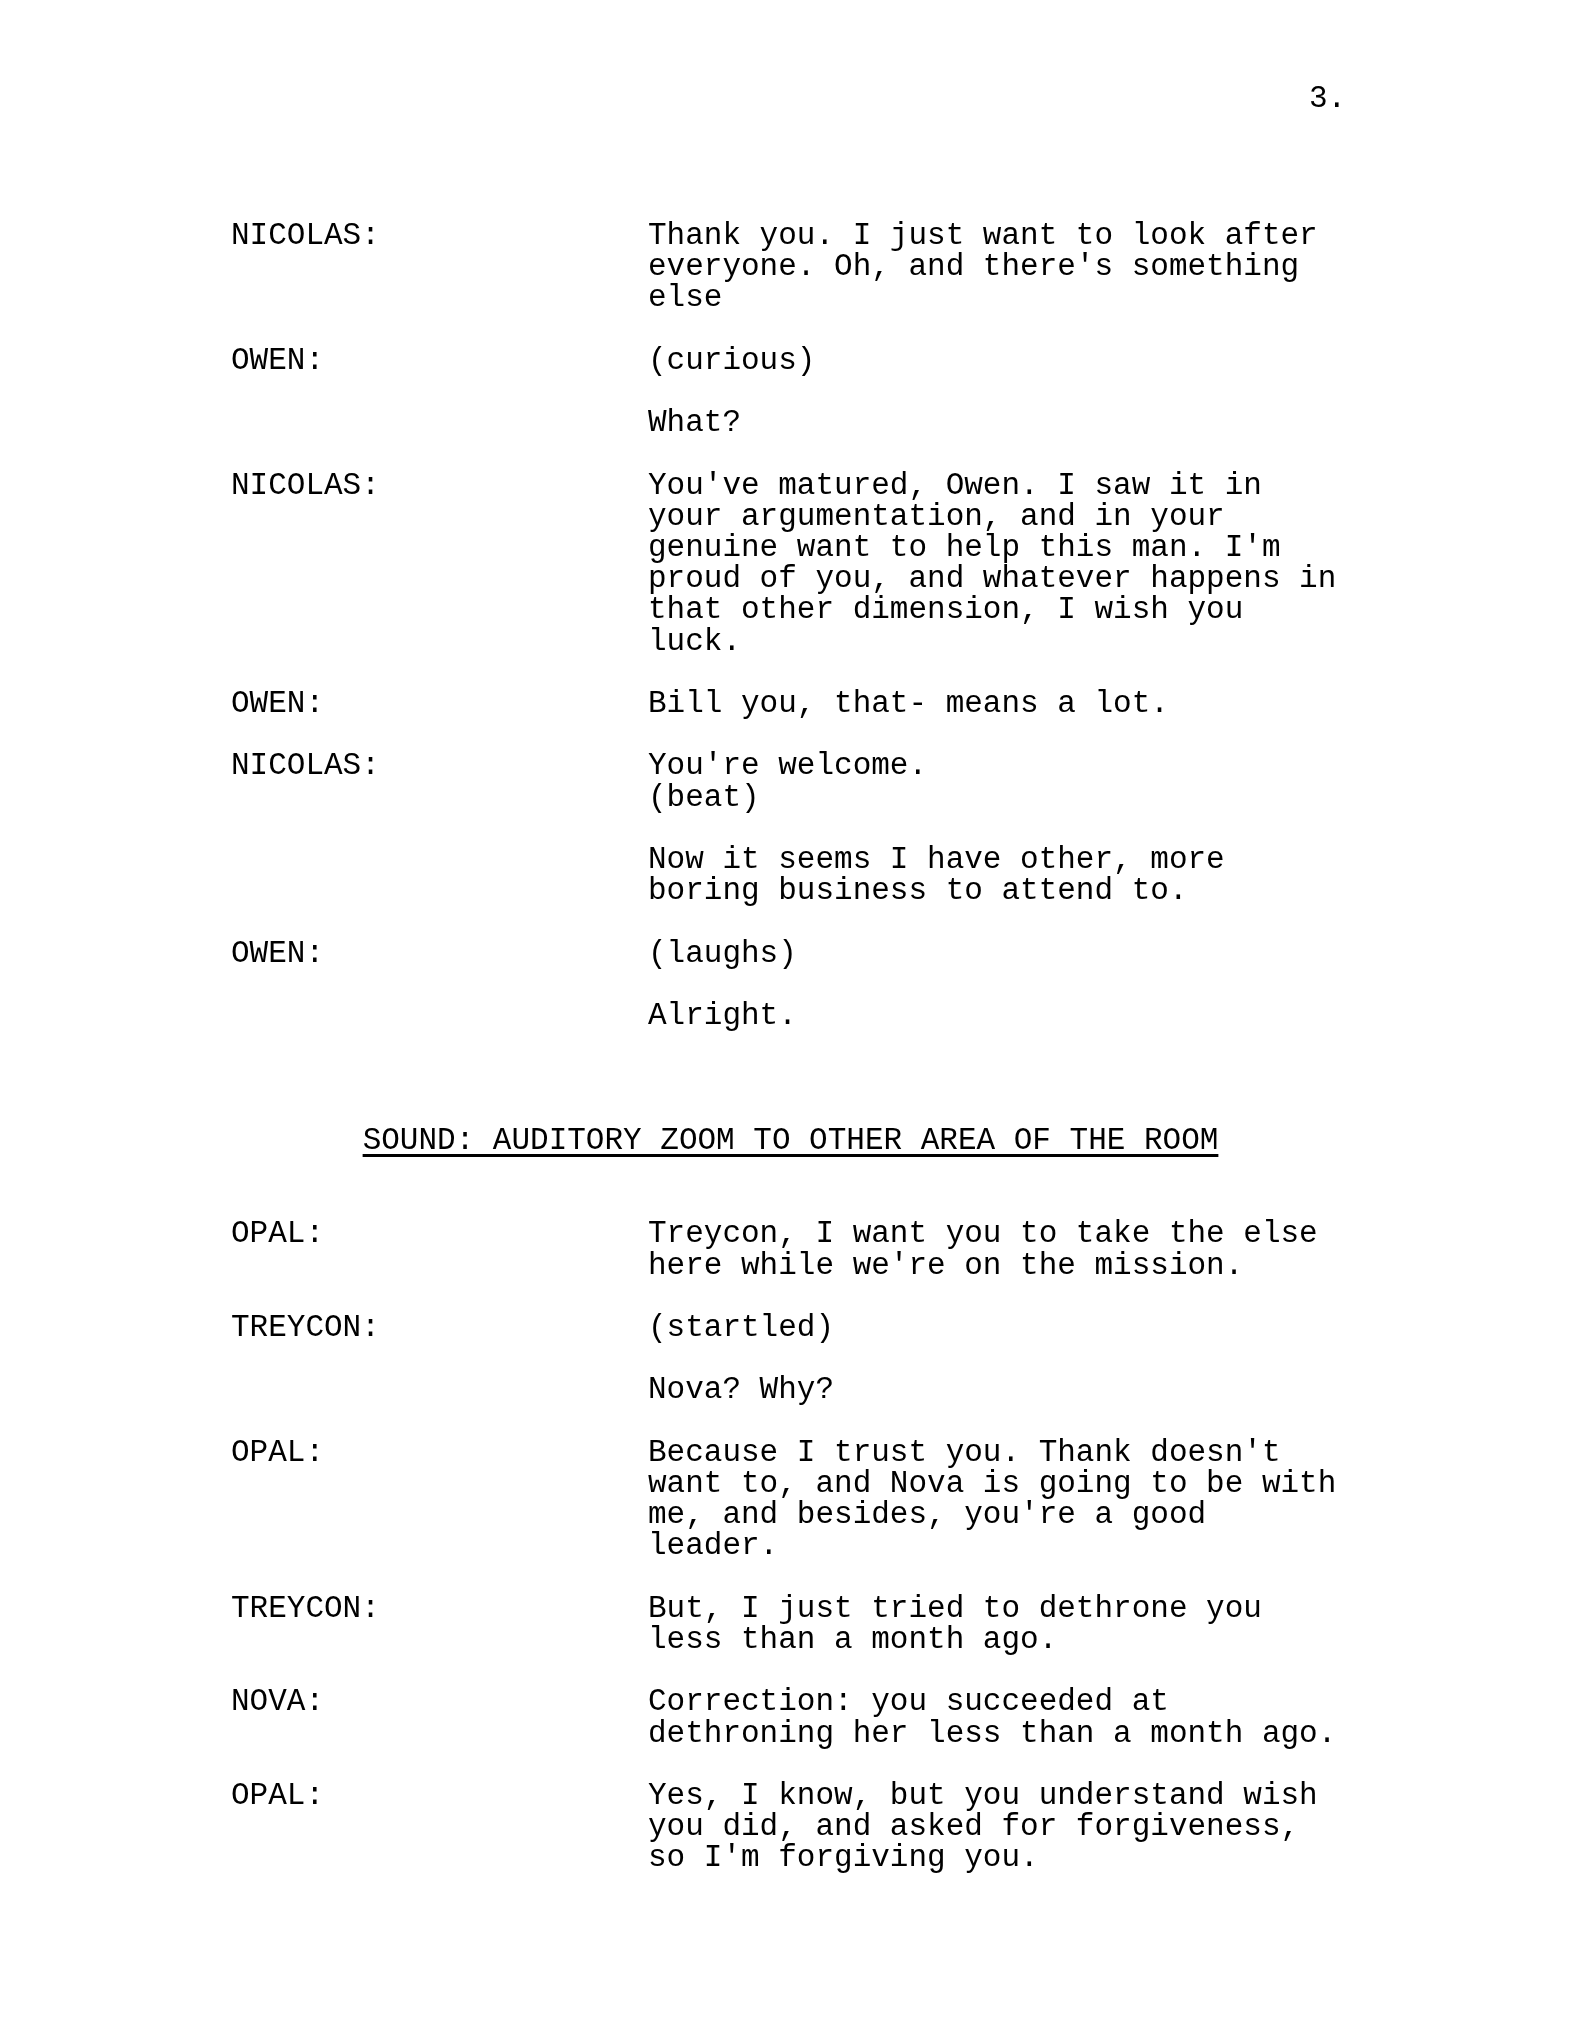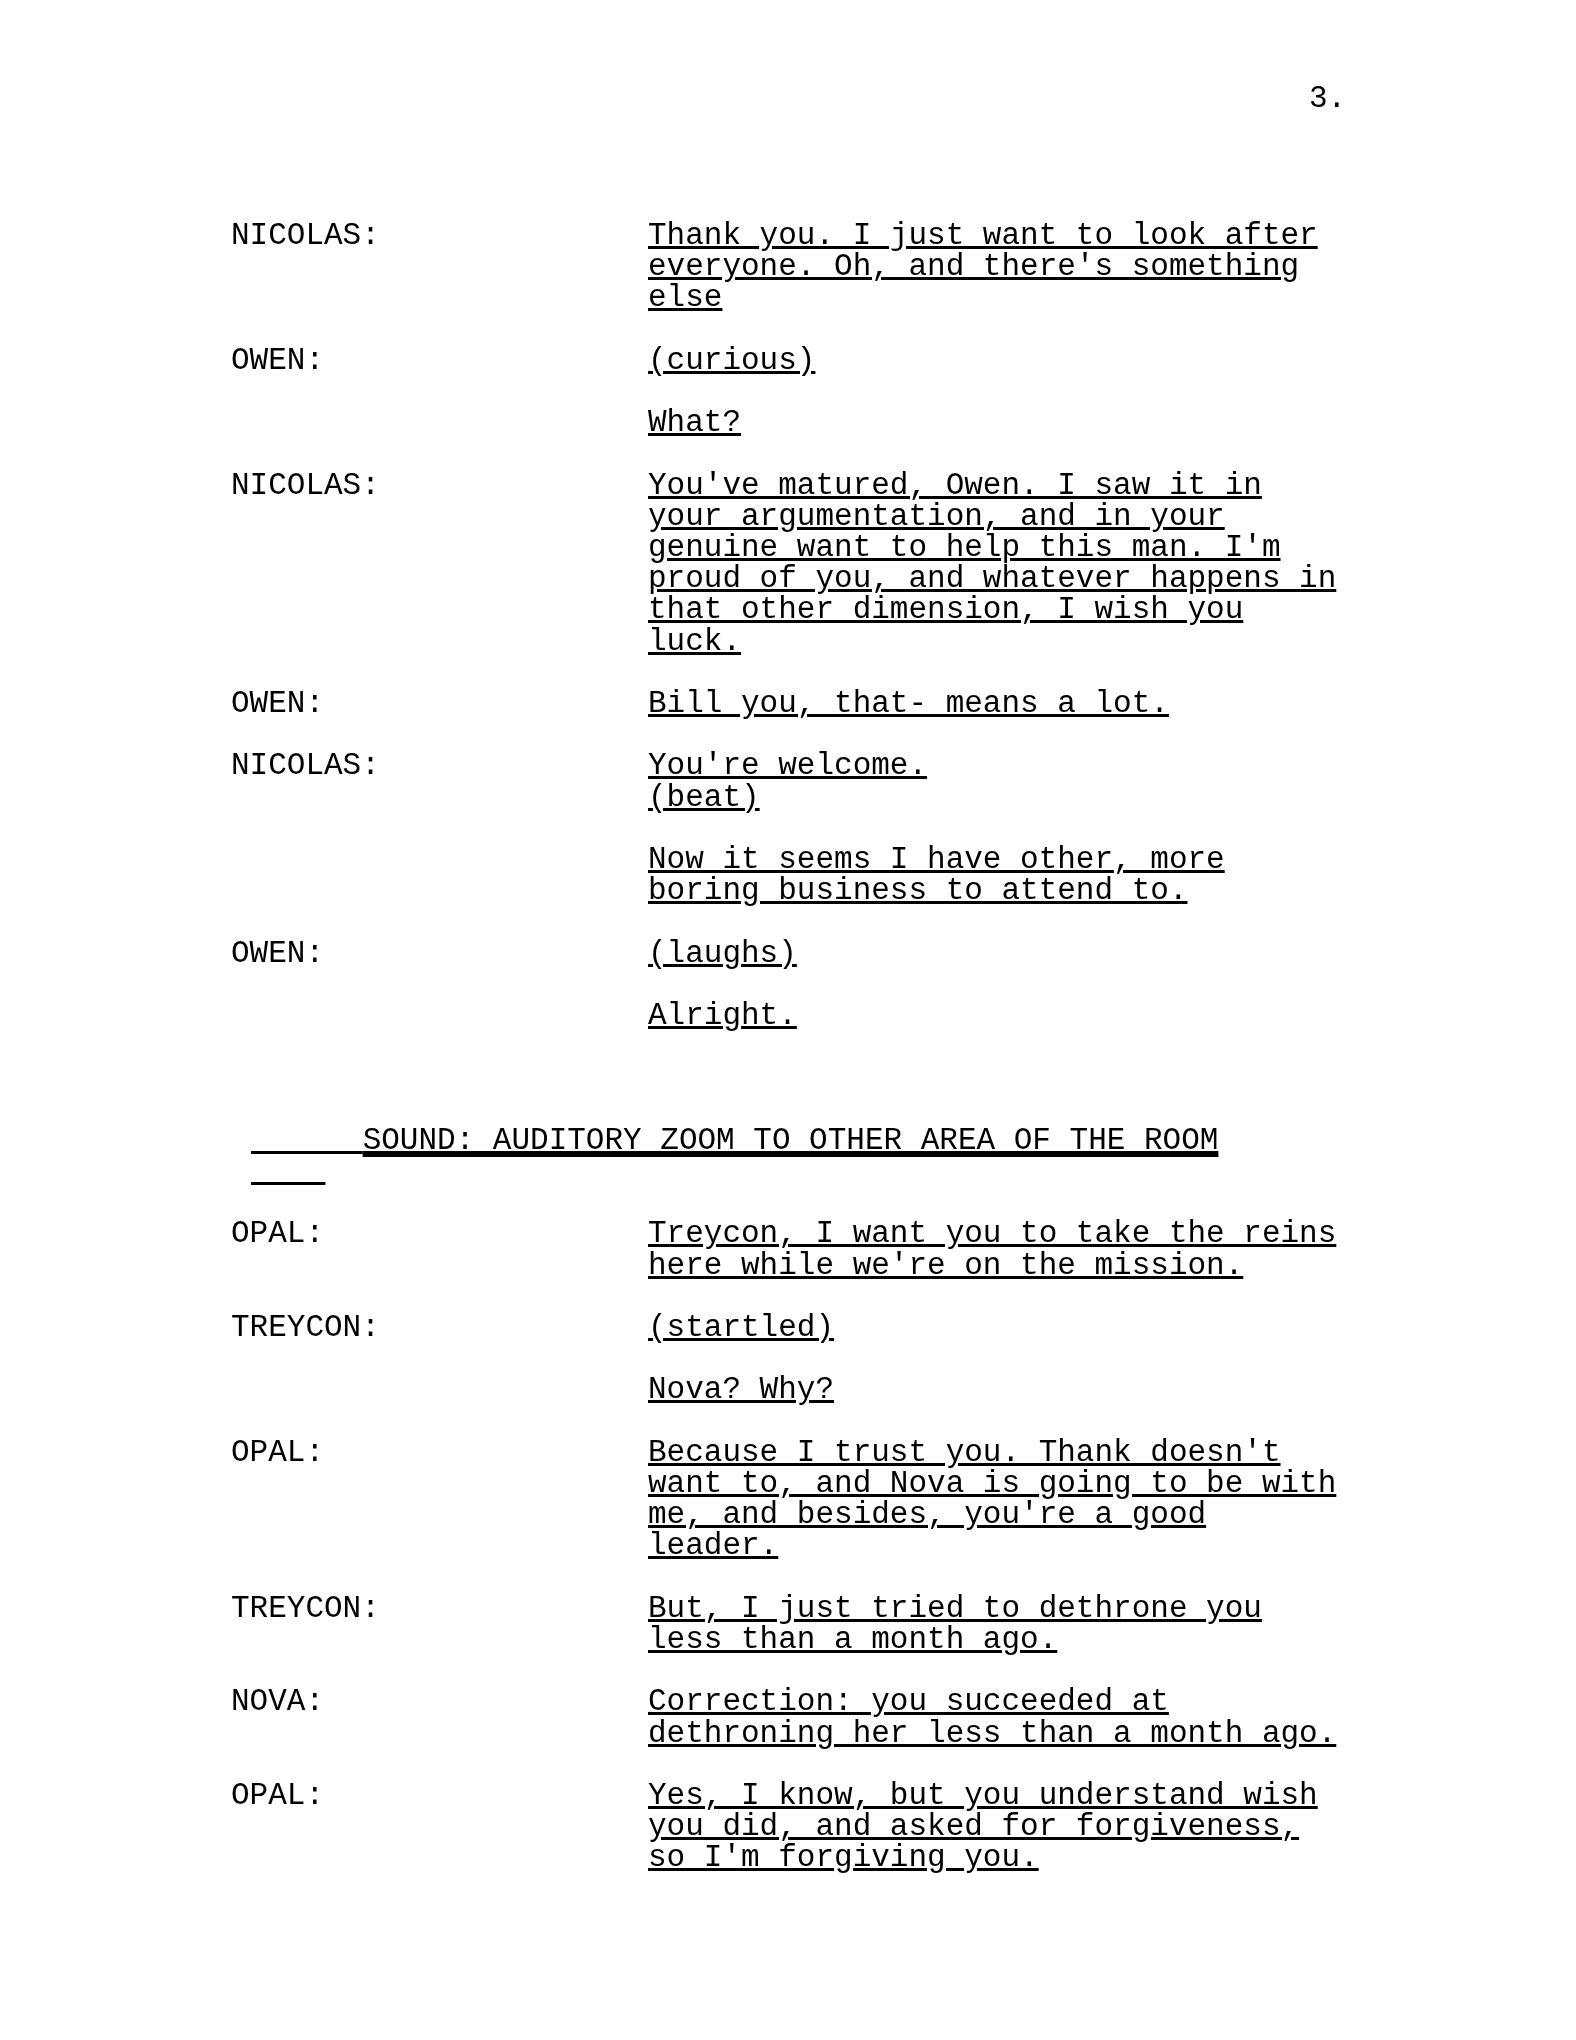--- a/index.html
+++ b/index.html
@@ -25,21 +25,20 @@
   }
   .script-body {
     position: absolute;
     top: 192px;
     left: 0;
     right: 0;
   }
   .block {
     position: relative;
     margin-top: 31.2px;
-    text-decoration: underline;
   }
   .block:first-child {
     margin-top: 0;
   }
   .block.sound {
     margin-top: 62.4px;
     padding-left: 20px;
   }
   .speaker {
     position: absolute;
@@ -108,21 +107,21 @@
 
 Alright.</div>
   </div>
     <div class="block sound">
     <div class="sound-line">
       <span class="sound-text">SOUND: AUDITORY ZOOM TO OTHER AREA OF THE ROOM</span>
     </div>
   </div>
     <div class="block dialogue-block">
     <div class="speaker">OPAL:</div>
-    <div class="dialogue">Treycon, I want you to take the reins
+    <div class="dialogue">Treycon, I want you to take the else
 here while we're on the mission.</div>
   </div>
     <div class="block dialogue-block">
     <div class="speaker">TREYCON:</div>
     <div class="dialogue">(startled)
 
 Nova? Why?</div>
   </div>
     <div class="block dialogue-block">
     <div class="speaker">OPAL:</div>

